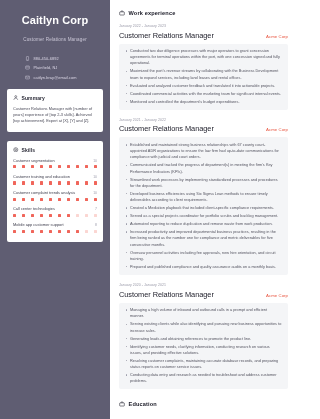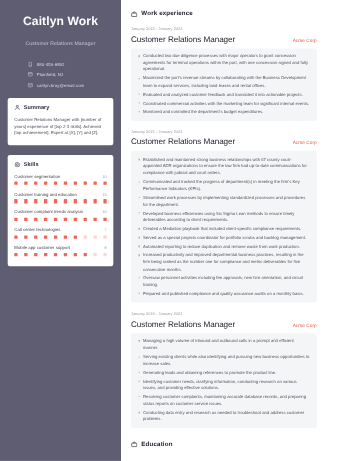--- a/index.html
+++ b/index.html
@@ -157,21 +157,21 @@
   }
   .edu-head { margin-top:4px; }
 </style>
 </head>
 <body>
 
 <div class="page">
 
   <aside class="sidebar">
 
-    <div class="name">Caitlyn Work</div>
+    <div class="name">Caitlyn Corp</div>
     <div class="role">Customer Relations Manager</div>
 
     <div class="contacts">
       <div class="contact-row">
         <span class="c-icon">
           <svg viewBox="0 0 16 16" fill="none" stroke="#ddd9e8" stroke-width="1.6">
             <rect x="4.5" y="1.5" width="7" height="13" rx="1.4"></rect>
             <line x1="6.8" y1="12.4" x2="9.2" y2="12.4"></line>
           </svg>
         </span>

